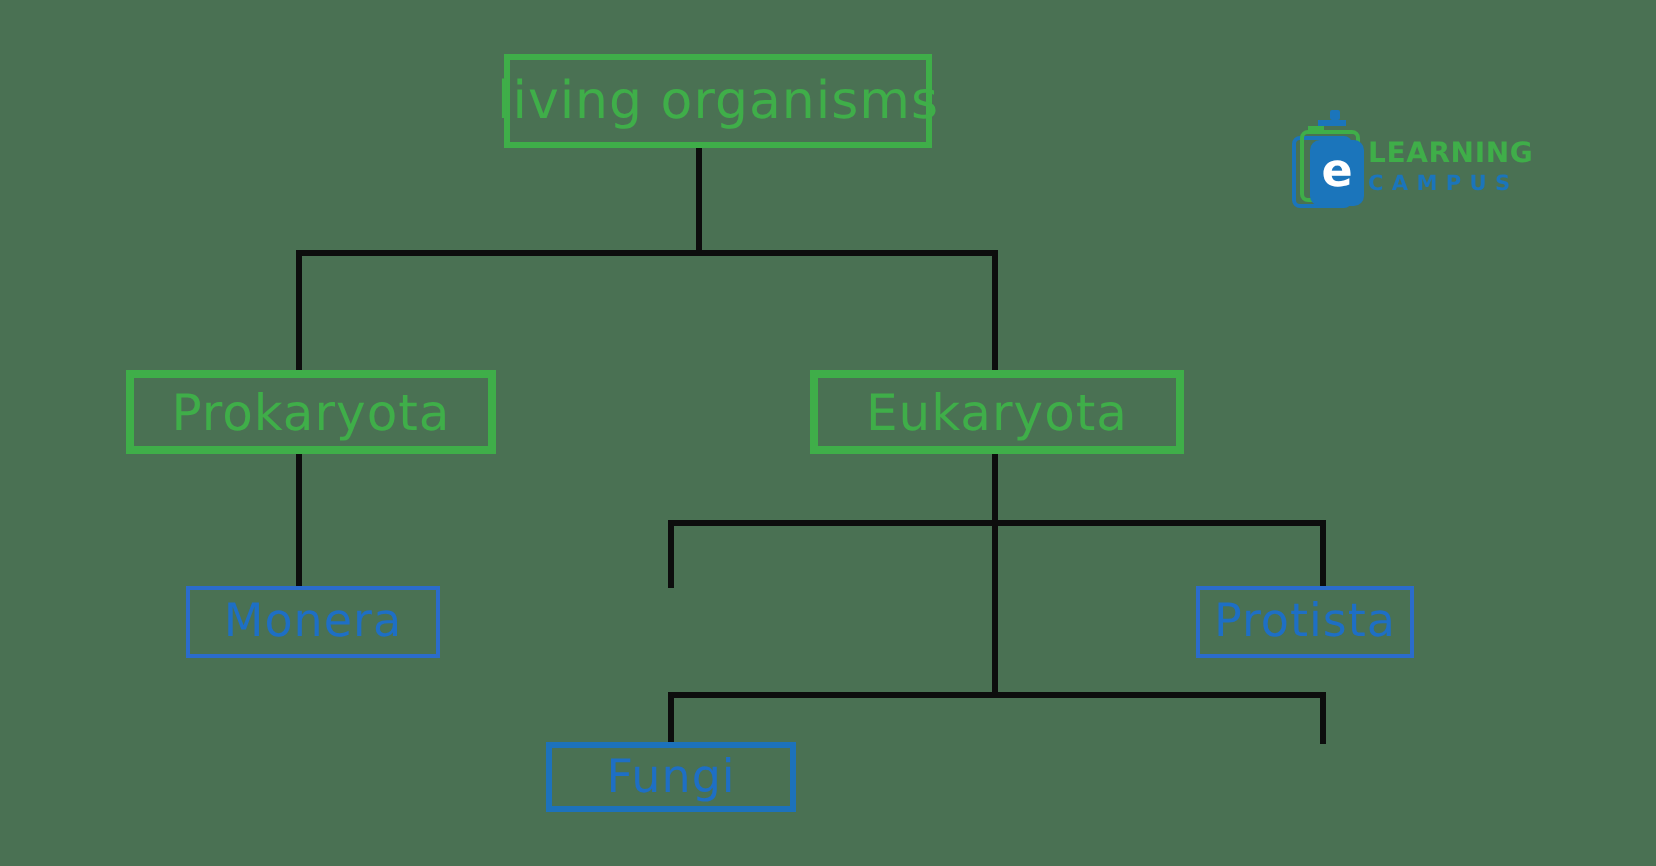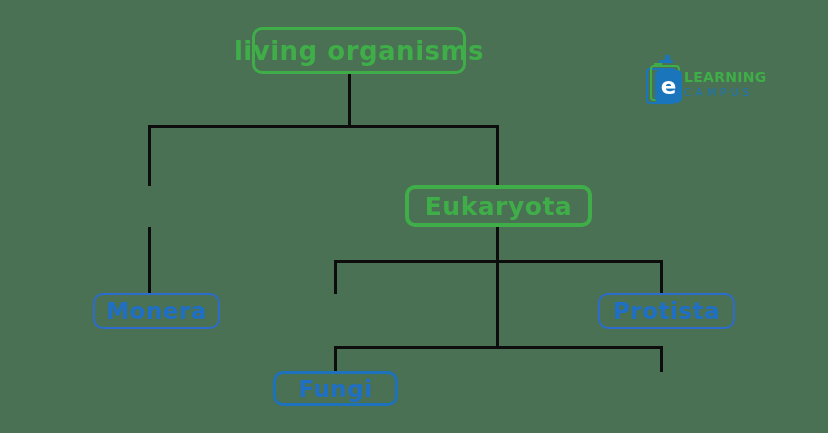--- a/index.html
+++ b/index.html
@@ -10,23 +10,22 @@
   }
   #stage{position:relative;width:828px;height:433px;background:#4a7153;}
 
   
   .line{position:absolute;background:#0d0d0d;}
 
   
   .node{
     position:absolute;box-sizing:border-box;
     display:flex;align-items:center;justify-content:center;
-    font-weight:bold;letter-spacing:.5px;white-space:nowrap;
+    font-weight:normal;letter-spacing:.5px;white-space:nowrap;
     background:transparent;
-    border-radius:10px;
   }
   .node.green{border:3px solid #3fae49;color:#3fae49;}
   .node.green.thick{border-width:4px;}
   .node.blue-thin{border:2px solid #2b6ccc;color:#1e6fc5;}
   .node.blue-thick{border:3px solid #1d72bb;color:#1e6fc5;}
 
   .fs-root{font-size:26px;}
   .fs-l1{font-size:25px;}
   .fs-l2{font-size:23px;}
 
@@ -38,21 +37,21 @@
   .page-front{
     left:11px;top:18px;width:27px;height:33px;background:#1b75bb;
     border-radius:5px;display:flex;align-items:center;justify-content:center;
     color:#ffffff;font-weight:bold;font-size:23px;line-height:1;
   }
   .figure-head{position:absolute;left:21px;top:3px;width:5px;height:5px;background:#1b75bb;border-radius:1px;}
   .figure-body{position:absolute;left:15px;top:8px;width:14px;height:3px;background:#1b75bb;}
   .figure-laptop{position:absolute;left:10px;top:11px;width:8px;height:3px;background:#3fae49;}
   .brand{position:absolute;left:40px;top:18px;line-height:1;}
   .brand-learning{font-size:14px;font-weight:bold;color:#3fae49;letter-spacing:.3px;}
-  .brand-campus{margin-top:3px;font-size:10.5px;font-weight:normal;color:#1b75bb;letter-spacing:4.2px;}
+  .brand-campus{margin-top:3px;font-size:10.5px;font-weight:bold;color:#1b75bb;letter-spacing:4.2px;}
 </style>
 </head>
 <body>
 
 <div id="stage">
 
   <div class="line" style="left:348px;top:73px;width:3px;height:54px;"></div>
   <div class="line" style="left:148px;top:125px;width:351px;height:3px;"></div>
   <div class="line" style="left:148px;top:125px;width:3px;height:61px;"></div>
   <div class="line" style="left:496px;top:125px;width:3px;height:61px;"></div>
@@ -60,27 +59,28 @@
   <div class="line" style="left:496px;top:227px;width:3px;height:122px;"></div>
   <div class="line" style="left:334px;top:260px;width:329px;height:3px;"></div>
   <div class="line" style="left:334px;top:260px;width:3px;height:34px;"></div>
   <div class="line" style="left:660px;top:260px;width:3px;height:34px;"></div>
   <div class="line" style="left:334px;top:346px;width:329px;height:3px;"></div>
   <div class="line" style="left:334px;top:346px;width:3px;height:26px;"></div>
   <div class="line" style="left:660px;top:346px;width:3px;height:26px;"></div>
 
   <div class="node green fs-root" style="left:252px;top:27px;width:214px;height:47px;">living organisms</div>
 
+  <div class="node green thick fs-l1" style="left:63px;top:185px;width:185px;height:42px;">Prokaryota</div>
 
   <div class="node green thick fs-l1" style="left:405px;top:185px;width:187px;height:42px;">Eukaryota</div>
 
   <div class="node blue-thin fs-l2" style="left:93px;top:293px;width:127px;height:36px;">Monera</div>
 
 
-  <div class="node blue-thin fs-l2" style="left:598px;top:293px;width:137px;height:36px;">Protista</div>
+  <div class="node blue-thin fs-l2" style="left:598px;top:293px;width:109px;height:36px;">Protista</div>
 
   <div class="node blue-thick fs-l2" style="left:273px;top:371px;width:125px;height:35px;">Fungi</div>
 
 
   <div id="logo">
     <span class="figure-head"></span>
     <span class="figure-body"></span>
     <span class="figure-laptop"></span>
     <span class="logo-page page-back"></span>
     <span class="logo-page page-mid"></span>

